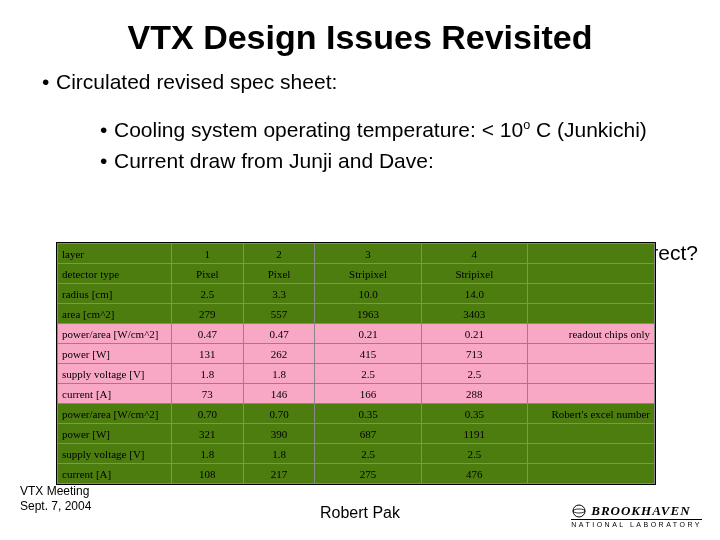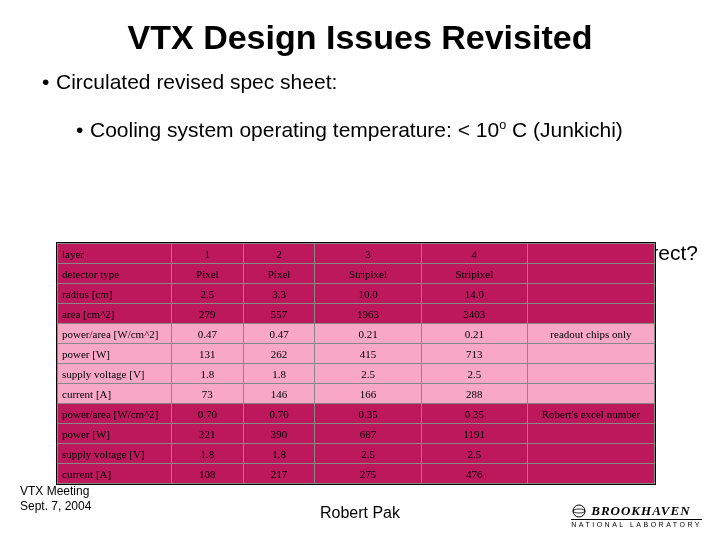--- a/index.html
+++ b/index.html
@@ -1,44 +1,45 @@
 <!DOCTYPE html>
 <html><head>
 <meta charset="utf-8">
 <style>
 html,body{margin:0;padding:0}
 body{width:720px;height:540px;background:#fff;font-family:Arial,Helvetica,sans-serif;color:#000;position:relative;overflow:hidden}
 .title{font-size:34px;font-weight:bold;text-align:center;padding:18px 2px 8px}
 .content{padding:4px 28px 0 28px;font-size:21px;line-height:1.28}
 .b1{margin:0 0 21px 14px}
-.b2{margin:0 0 4px 48px}
+.b2{margin:0 0 4px 72px}
 .bul{display:inline-block;width:14px}
 .annot{position:absolute;right:22px;top:241px;font-size:21px}
-.tablewrap{position:absolute;left:56px;top:242px;width:598px;border:1px solid #000;background:#be185d;font-family:"Times New Roman",serif;font-size:11px}
+.tablewrap{position:absolute;left:56px;top:242px;width:598px;border:1px solid #000;background:#4d7c0f;font-family:"Times New Roman",serif;font-size:11px}
 .tablewrap table{border-collapse:collapse;width:100%}
 .tablewrap td{border:1px solid #888;padding:2px 4px;text-align:center;height:15px;white-space:nowrap;overflow:hidden}
 .tablewrap td.lab{text-align:left;width:105px}
-.tablewrap td.note{text-align:center;width:118px}
+.tablewrap td.note{text-align:right;width:118px}
 .tablewrap tr.pink td{background:#f8a7c4}
 .footer{position:absolute;left:20px;bottom:26px;font-size:12px;line-height:1.25}
 .footcenter{position:absolute;left:0;right:0;bottom:18px;text-align:center;font-size:16px}
 .logo{position:absolute;right:18px;bottom:12px;text-align:left}
 .logo .bnl{font-weight:bold;font-size:13px;letter-spacing:1px;font-style:italic;font-family:Georgia,serif}
 .logo .lab{font-size:7px;letter-spacing:2.5px;border-top:1px solid #000;padding-top:1px}
 .logo svg{vertical-align:middle;margin-right:4px}
 sup{font-size:.6em;vertical-align:super}
 </style>
 </head>
 <body>
 
 <div class="title">VTX Design Issues Revisited</div>
 
 <div class="content">
   <div class="b1"><span class="bul">•</span><span>Circulated revised spec sheet:</span></div>
   <div class="b2"><span class="bul">•</span><span>Cooling system operating temperature: &lt; 10</span><sup>o</sup><span> C (Junkichi)</span></div>
+  <div class="b2"><span class="bul">•</span><span>Current draw from Junji and Dave:</span></div>
 </div>
 
 <div class="annot">What's correct?</div>
 
 <div class="tablewrap">
 <table>
 <tbody>
         <tr>
           <td class="lab">layer</td>
           <td>1</td>

